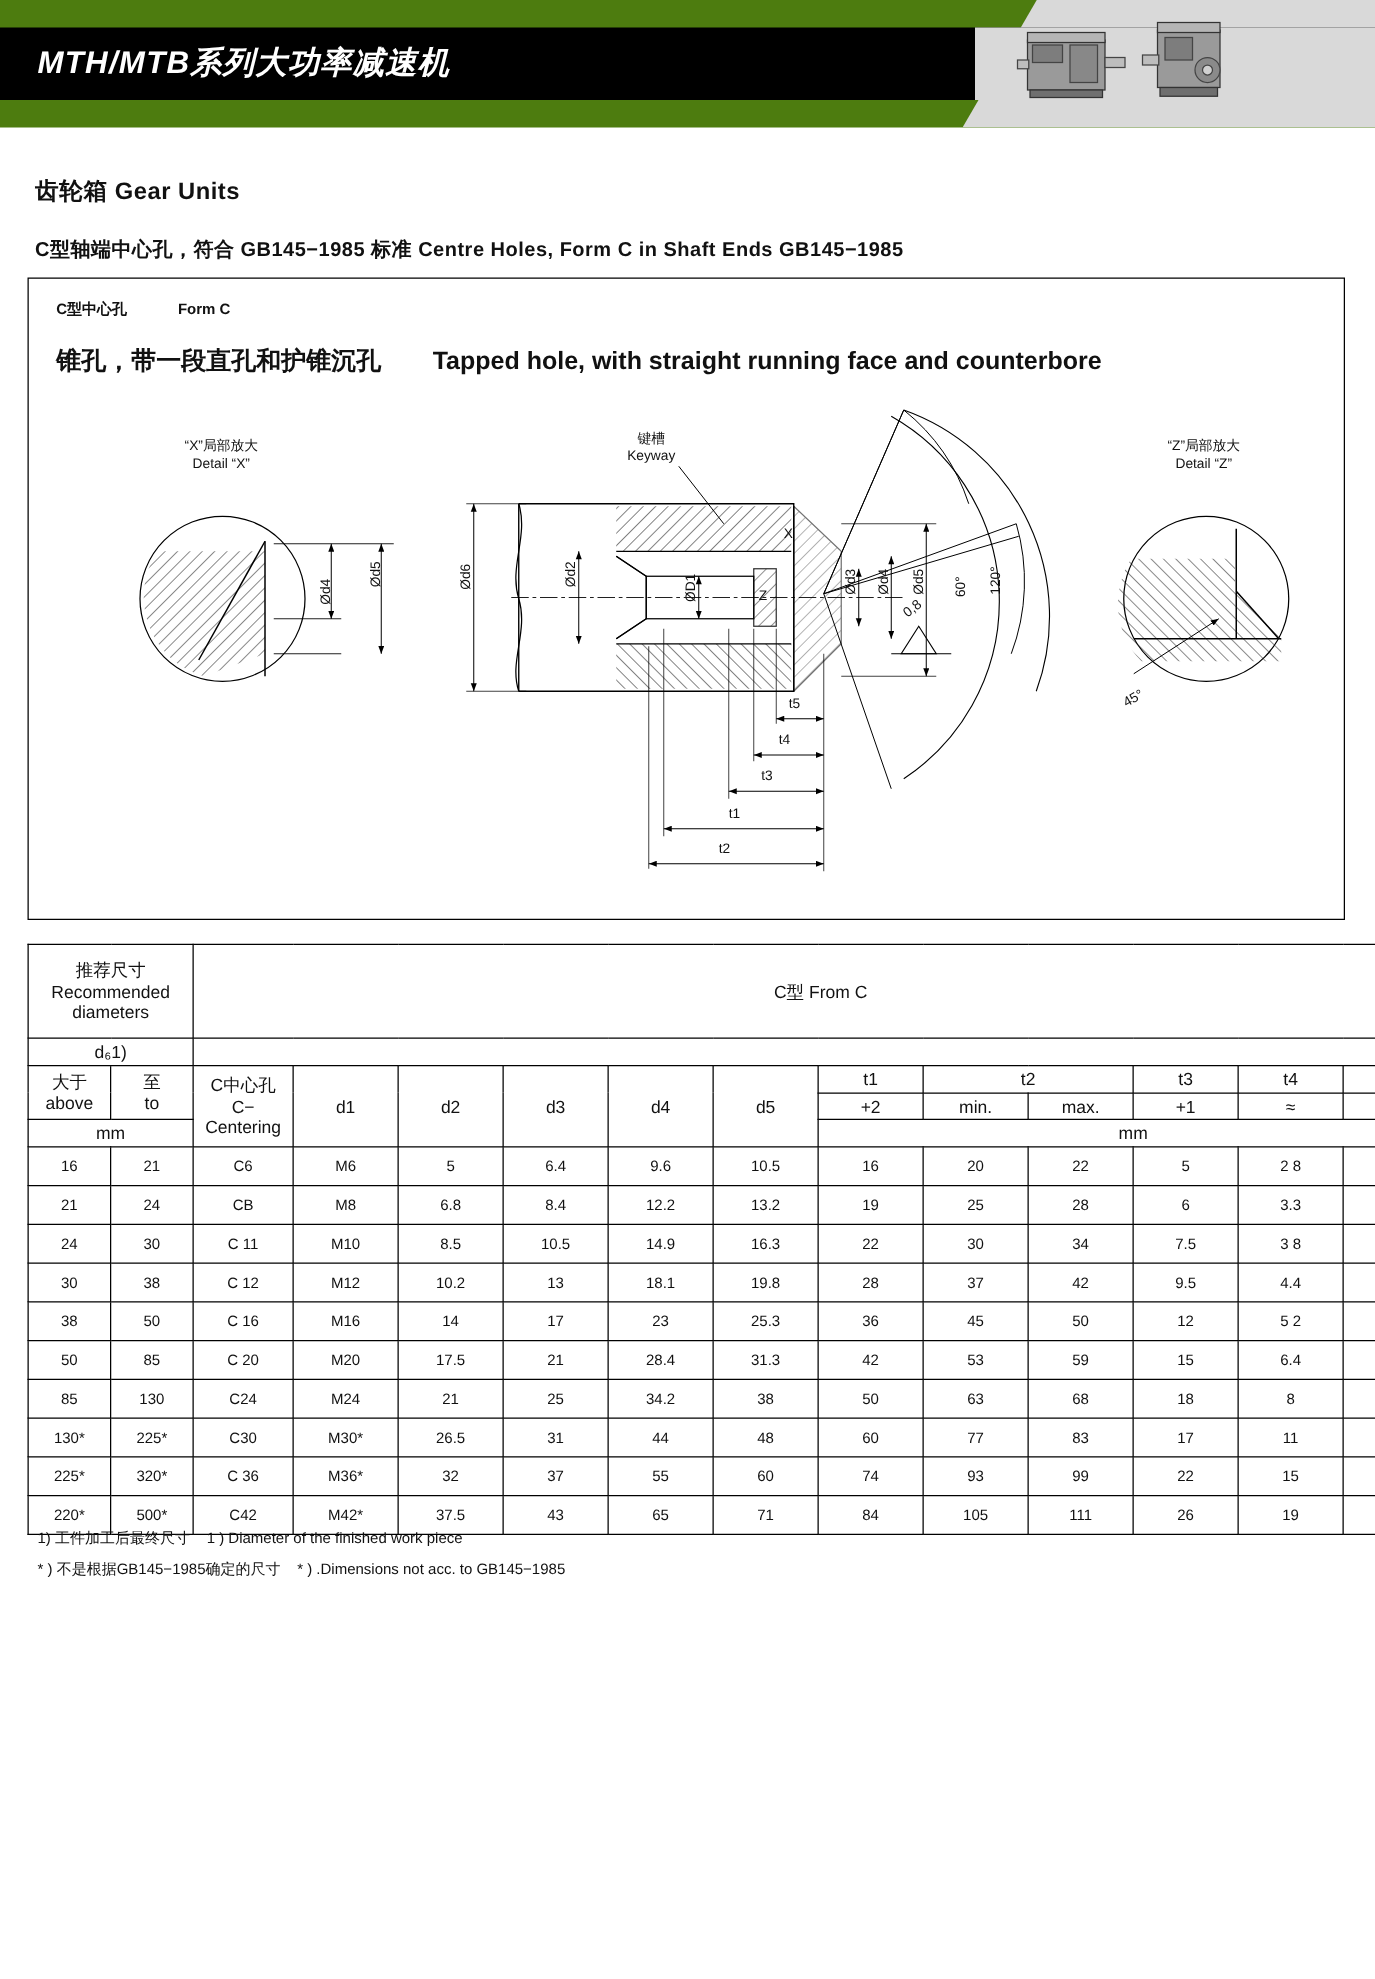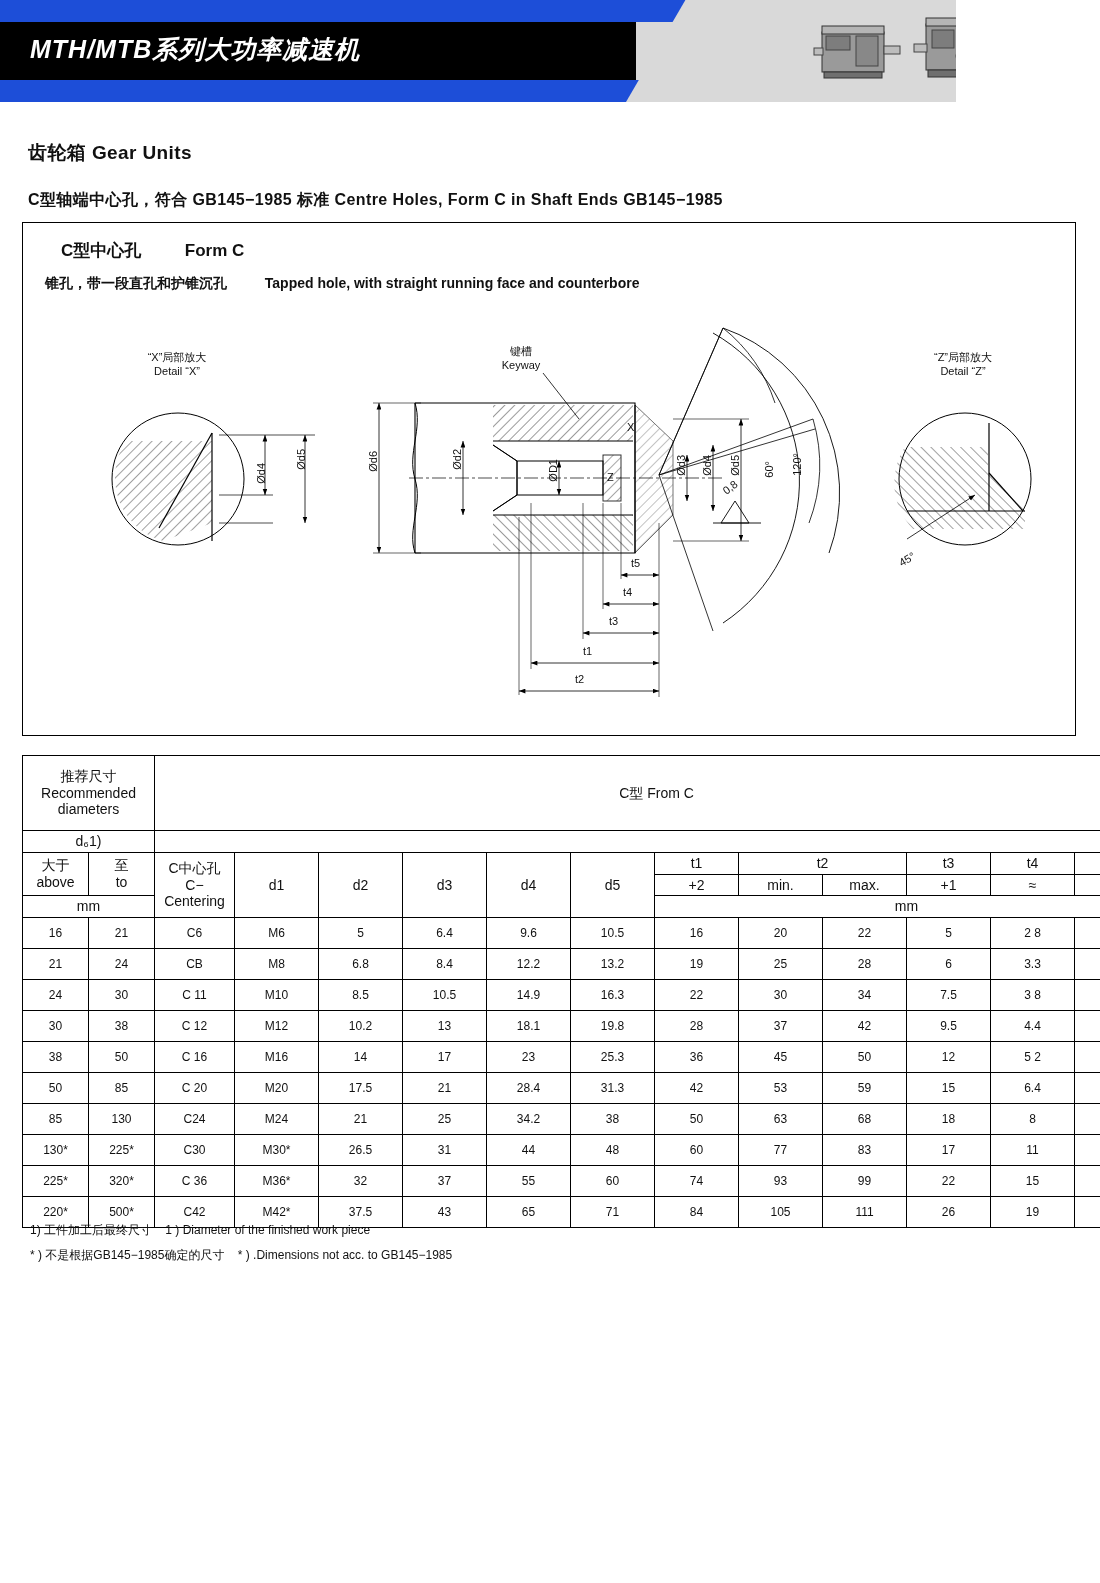--- a/index.html
+++ b/index.html
@@ -8,22 +8,22 @@
     background:#ffffff;
     font-family:"Liberation Sans", sans-serif;
     color:#111;
     position:relative;
     overflow:hidden;
   }
   
   .header{
     position:relative;
     height:102px;
-    width:956px;
-    background:#1d4ed8;
+    width:1100px;
+    background:#4d7c0f;
     overflow:hidden;
   }
   .header-band{
     position:absolute;left:0;top:22px;width:1100px;height:58px;
     background:#000;
   }
   .header-grey{
     position:absolute;right:0;top:0;width:330px;height:102px;
     background:#d9d9d9;
     clip-path:polygon(100% 0, 100% 100%, 0 100%, 18% 0);
@@ -52,22 +52,22 @@
     font-size:16px;font-weight:bold;letter-spacing:.4px;
   }
   
   .fig-box{
     position:absolute;left:22px;top:222px;
     width:1052px;height:512px;
     border:1px solid #000;
     background:#fff;
     overflow:hidden;
   }
-  .fig-t1{position:absolute;left:22px;top:16px;font-size:17px;font-weight:bold;margin-left:16px;}
-  .fig-t2{position:absolute;left:22px;top:52px;font-size:14px;font-weight:bold;}
+  .fig-t1{position:absolute;left:22px;top:16px;font-size:12px;font-weight:bold;}
+  .fig-t2{position:absolute;left:22px;top:52px;font-size:20px;font-weight:bold;}
   .lbl{position:absolute;font-size:11px;line-height:1.25;text-align:center;}
   .lbl.b{font-weight:normal;}
   .vert{writing-mode:vertical-rl;transform:rotate(180deg);}
   
   .tbl-wrap{position:absolute;left:22px;top:755px;width:1052px;}
   table.spec{
     border-collapse:collapse;
     width:1052px;
     font-size:11.5px;
     table-layout:fixed;

